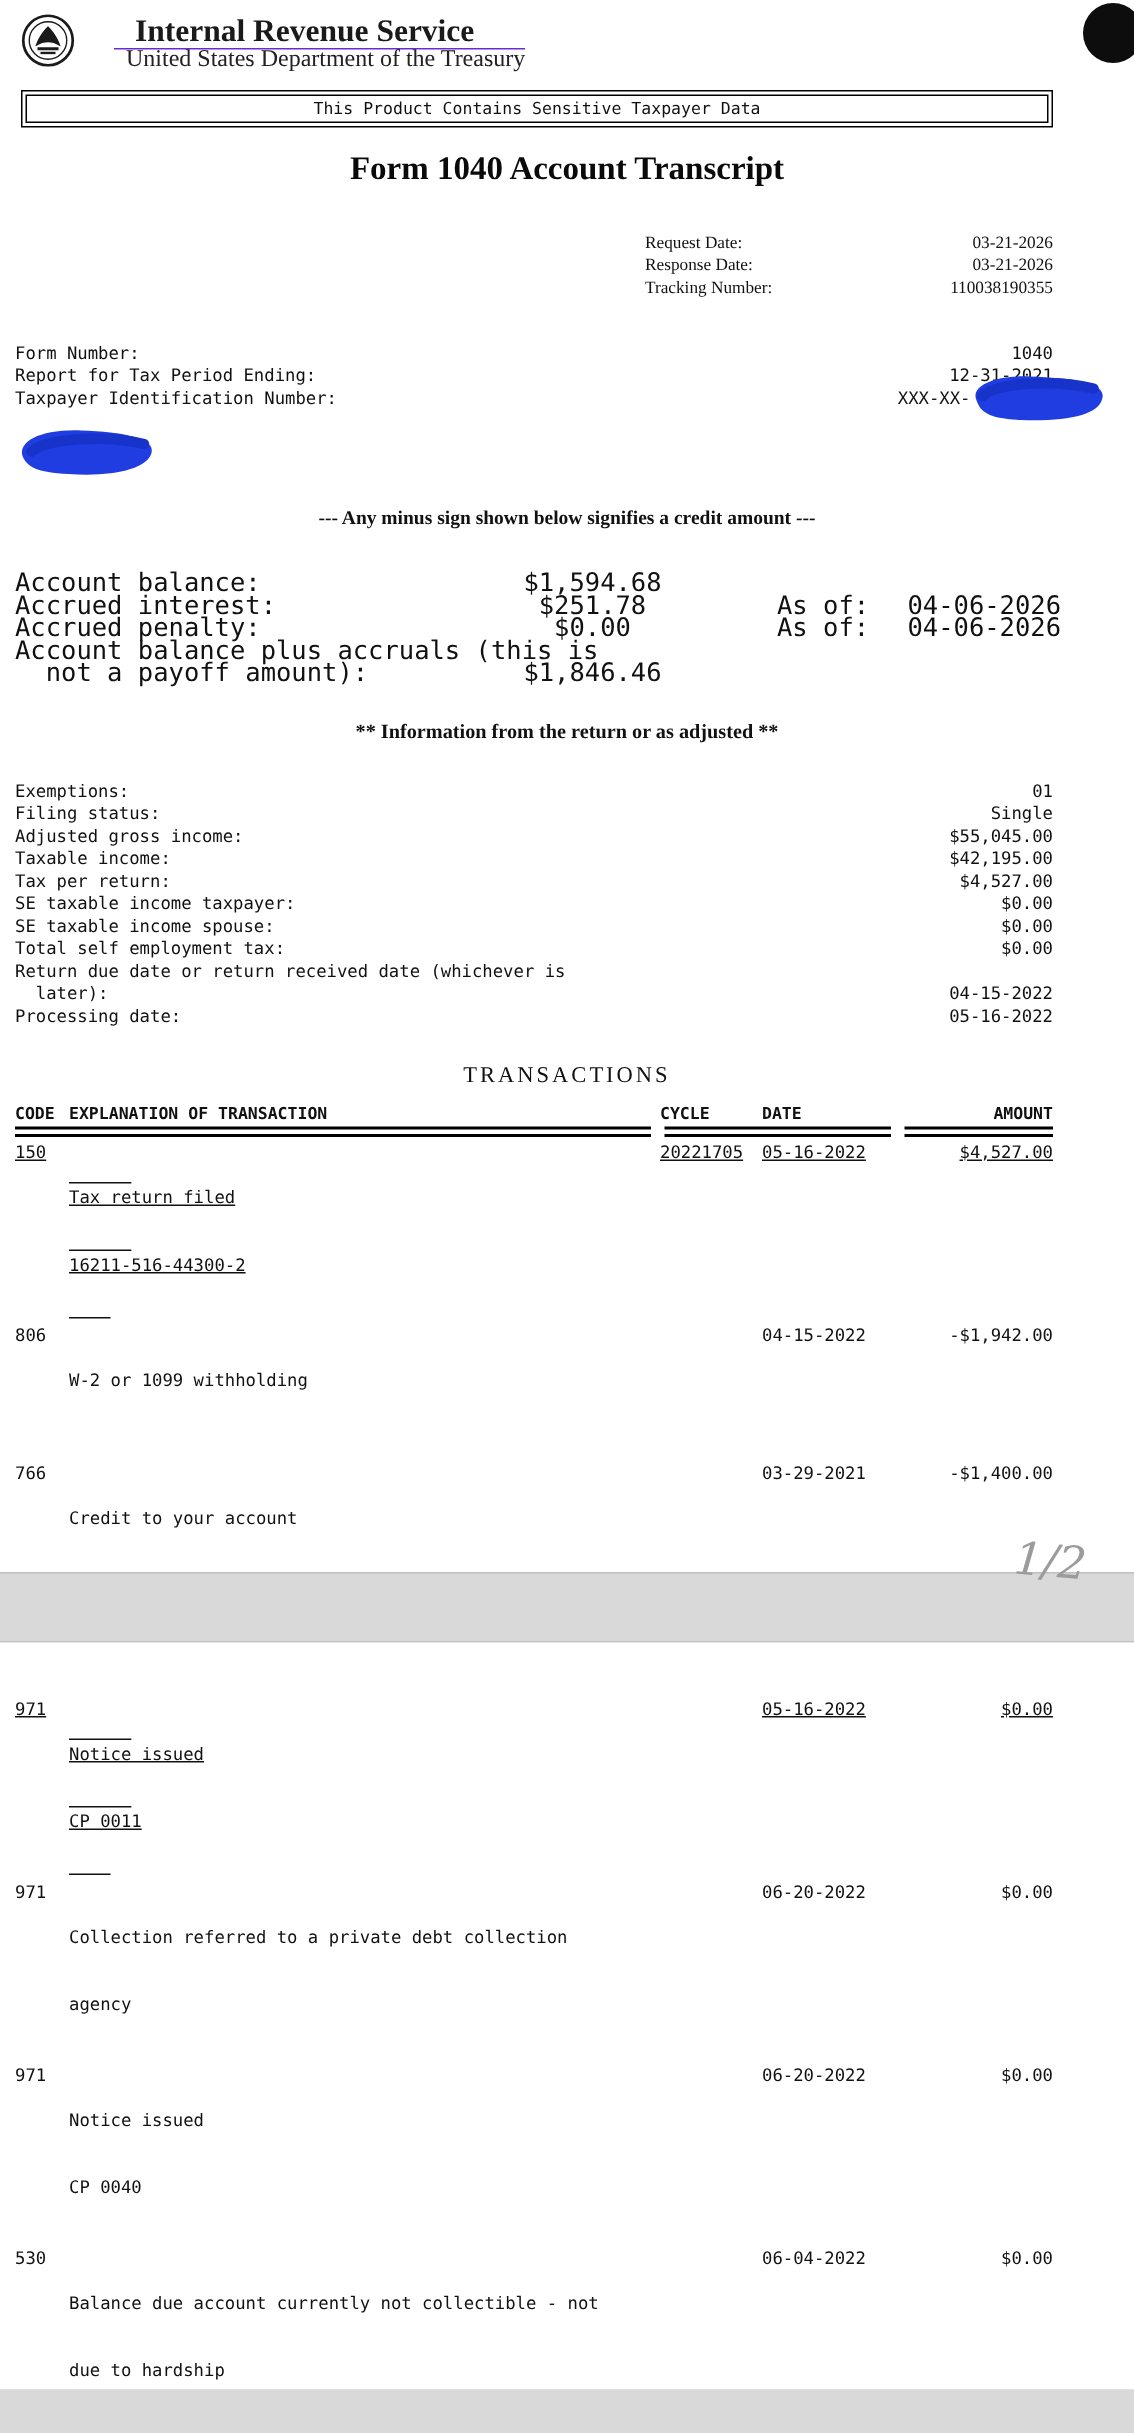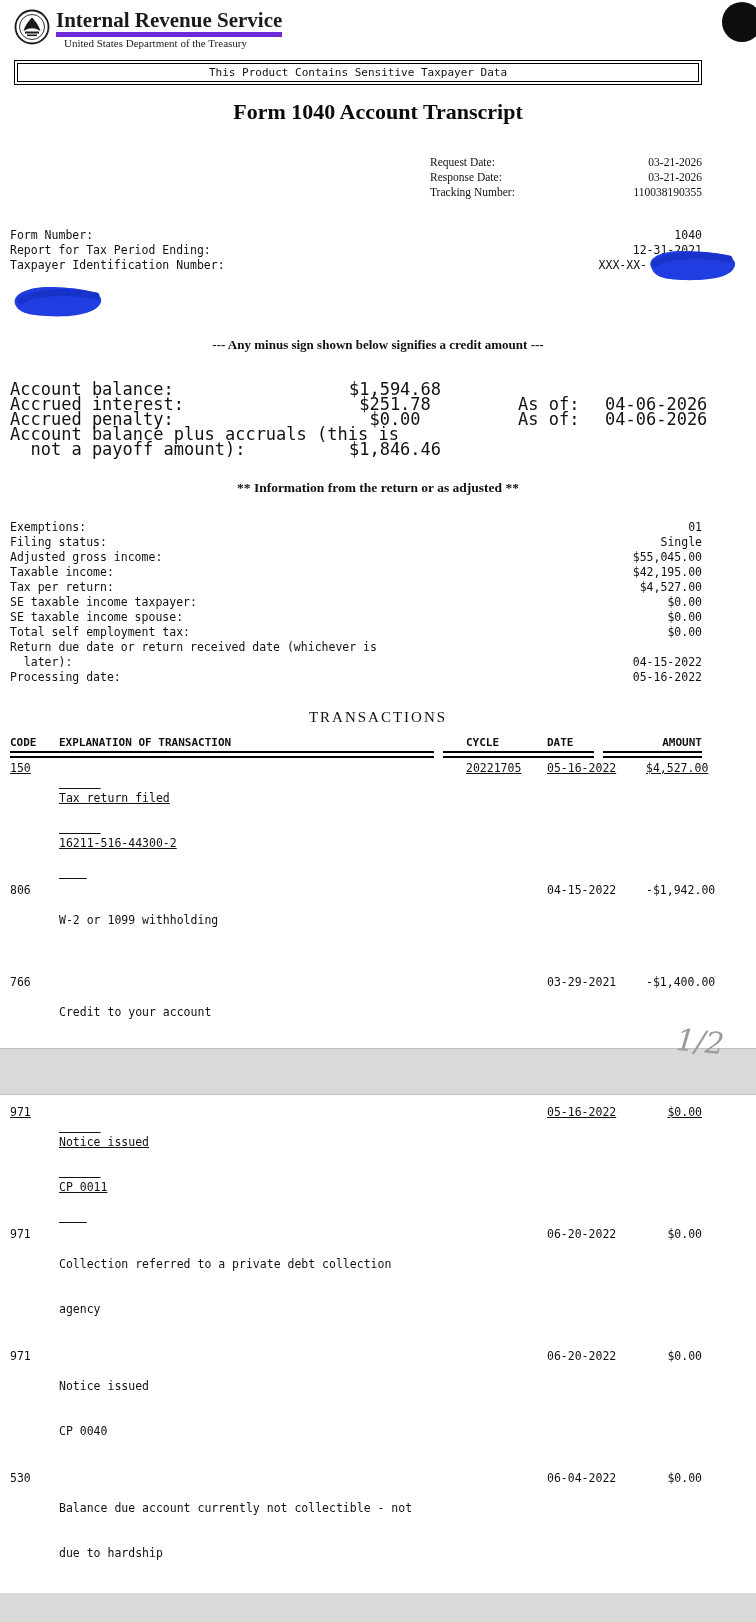--- a/index.html
+++ b/index.html
@@ -3,28 +3,28 @@
 <meta charset="utf-8">
 <style>
   * { margin:0; padding:0; box-sizing:border-box; }
   html,body { background:#d9d9d9; }
   body { width:756px; font-family:"DejaVu Sans Mono","Liberation Mono",monospace; color:#111; }
   .doc { position:relative; width:756px; overflow:hidden; }
 
   .page { position:relative; background:#ffffff; width:756px; overflow:hidden; }
   .page1 { height:1048px; }
   .page-gap { height:47px; background:#d9d9d9; border-top:1px solid #c0c0c0; border-bottom:1px solid #c0c0c0; }
-  .page2 { height:498px; }
+  .page2 { height:498px; padding-top:27px; }
 
   
   .irs-header { display:flex; align-items:flex-start; margin:8px 54px 0 14px; height:44px; }
   .irs-logo { flex:0 0 auto; margin-top:1px; }
   .irs-text { margin-left:6px; }
   .irs-name { font-family:"Liberation Serif","DejaVu Serif",serif; font-size:21px; line-height:24px; font-weight:600; color:#1a1a1a;text-align:center; }
-  .irs-sub { font-family:"Liberation Serif","DejaVu Serif",serif; font-size:11px; line-height:13px; color:#222; border-top:5px solid #6d28d9; padding-left:8px; }
+  .irs-sub { font-family:"Liberation Serif","DejaVu Serif",serif; font-size:16px; line-height:13px; color:#222; border-top:1px solid #6d28d9; padding-left:8px;margin-left:20px; }
 
   .corner-circle { position:absolute; top:2px; left:722px; width:40px; height:40px; border-radius:50%; background:#0d0d0d; }
 
   
   .banner { margin:8px 54px 0 14px; border:4px double #000; text-align:center;
             font-size:11px; line-height:15px; padding:1px 0; }
 
   .doc-title { margin-top:14px; text-align:center; font-family:"Liberation Serif","DejaVu Serif",serif;
                font-size:22px; line-height:26px; font-weight:bold; color:#0a0a0a; }
 
@@ -46,21 +46,21 @@
   .acct-asof { padding-left:28px; }
   .acct-date { text-align:right; }
 
   .info-heading { margin-top:23px; text-align:center; font-family:"Liberation Serif","DejaVu Serif",serif;
                   font-size:13.5px; line-height:16px; font-weight:bold; }
 
   .txn-heading { margin-top:24px; text-align:center; font-family:"Liberation Serif","DejaVu Serif",serif;
                  font-size:15px; line-height:16px; font-weight:normal; letter-spacing:2px; }
 
   .txn-table { margin:10px 54px 0 10px; }
-  .t-row { display:grid; grid-template-columns:36px 394px 68px 86px 1fr; font-size:11.5px; line-height:15px; white-space:pre;gap:13px; }
+  .t-row { display:grid; grid-template-columns:36px 394px 68px 86px 1fr; font-size:11.5px; line-height:15px; white-space:pre; }
   .t-head { font-weight:bold; font-size:11px; }
   .t-amount { text-align:right; }
   .t-rule { display:flex; gap:9px; height:7px; margin-top:1px; }
   .seg { border-top:2px solid #000; border-bottom:2px solid #000; height:7px; }
   .s1 { width:424px; } .s2 { width:151px; } .s3 { flex:1; }
   .t-rows { margin-top:3px; }
   .t-rows > .t-row { margin-top:2px; }
   .t-rows > .t-row:first-child { margin-top:0;text-decoration:underline; }
 
   .handwritten { position:absolute; left:676px; top:1024px; font-family:"DejaVu Serif","Liberation Serif",serif;

